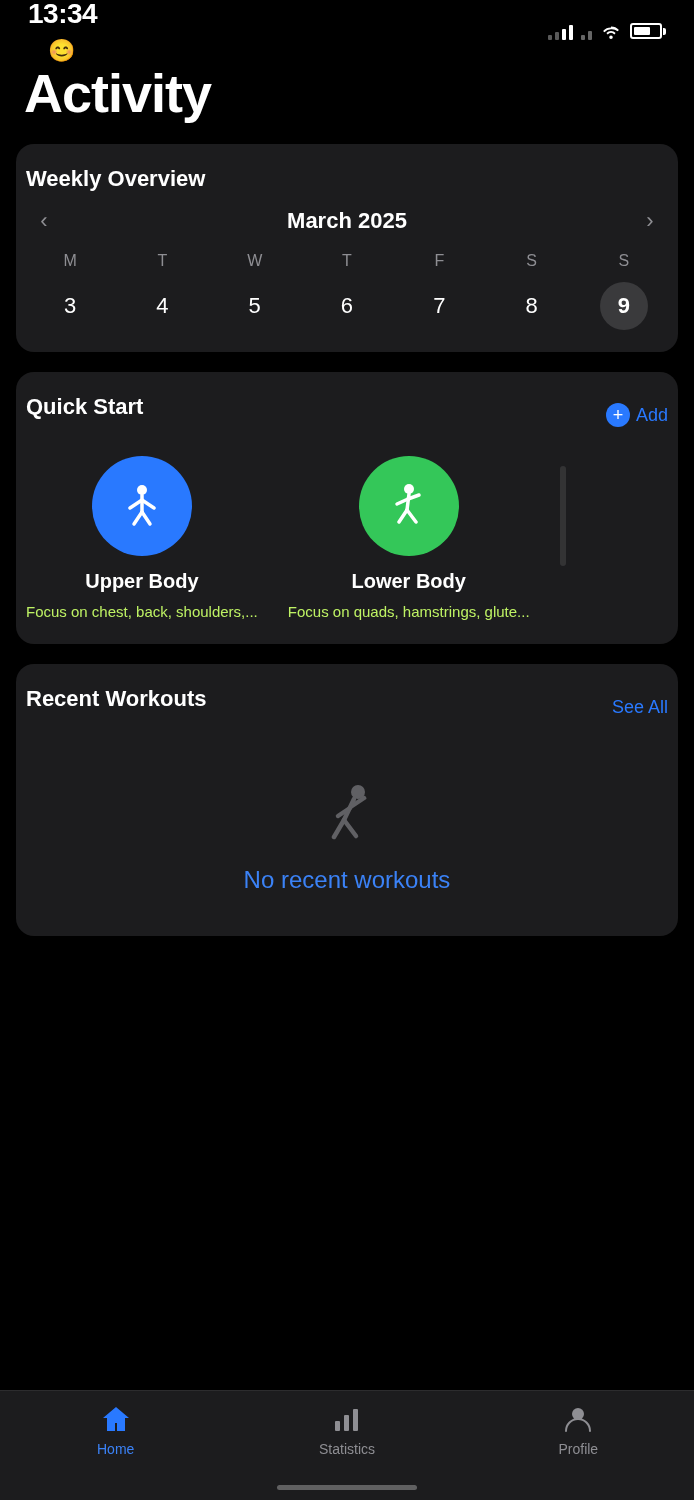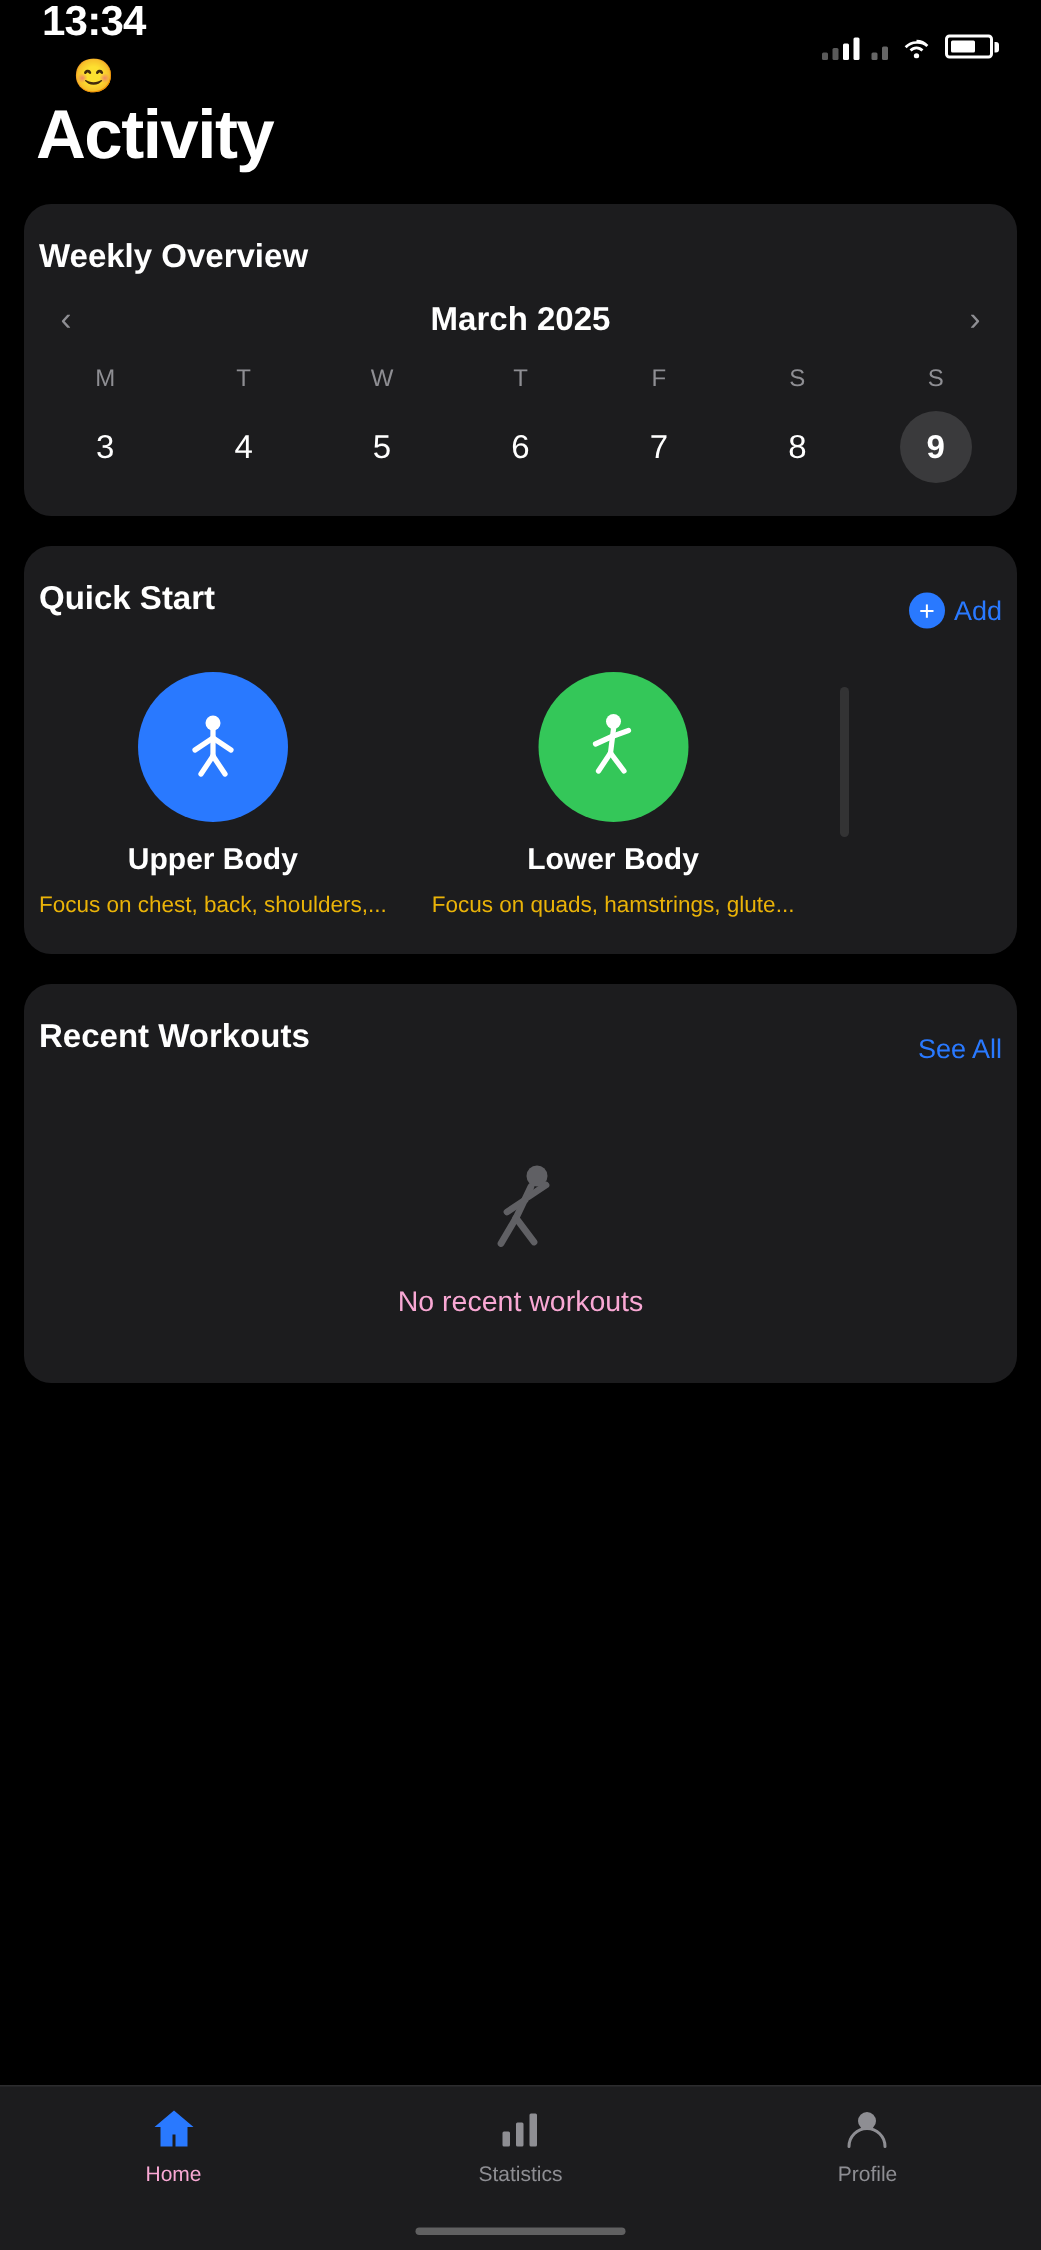--- a/index.html
+++ b/index.html
@@ -81,21 +81,21 @@
     .battery-tip {
       width: 3px;
       height: 7px;
       background: #fff;
       border-radius: 0 2px 2px 0;
       margin-left: 1px;
     }
 
     
     .page-title {
-      font-size: 46px;
+      font-size: 54px;
       font-weight: 800;
       padding: 8px 24px 20px;
       letter-spacing: -1px;
     }
 
     
     .card {
       background: #1c1c1e;
       border-radius: 18px;
       margin: 0 16px 20px;
@@ -212,21 +212,21 @@
     .workout-icon-circle.green { background: #34c759; }
     .workout-name {
       font-size: 20px;
       font-weight: 700;
       margin-bottom: 8px;
       text-align: center;
       color: #fff;
     }
     .workout-desc {
       font-size: 15px;
-      color: #eab308;
+      color: #bef264;
       text-align: left;
       line-height: 1.4;
     }
     .workout-partial {
       min-width: 40px;
       overflow: hidden;
     }
 
     
     .figure-svg {
@@ -253,22 +253,22 @@
       align-items: center;
       padding: 30px 0 20px;
     }
     .running-figure {
       width: 70px;
       height: 70px;
       margin-bottom: 14px;
       opacity: 0.6;
     }
     .empty-text {
-      font-size: 19px;
-      color: #f9a8d4;
+      font-size: 24px;
+      color: #3b82f6;
     }
 
     
     .bottom-nav {
       position: absolute;
       bottom: 0;
       left: 0;
       right: 0;
       height: 110px;
       background: #1c1c1e;
@@ -286,21 +286,21 @@
       cursor: pointer;
     }
     .nav-icon {
       width: 32px;
       height: 32px;
     }
     .nav-label {
       font-size: 14px;
       font-weight: 500;
     }
-    .nav-label.active { color: #f9a8d4; }
+    .nav-label.active { color: #3b82f6; }
     .nav-label.inactive { color: #8e8e93; }
     .home-indicator {
       position: absolute;
       bottom: 10px;
       left: 50%;
       transform: translateX(-50%);
       width: 140px;
       height: 5px;
       background: #fff;
       border-radius: 3px;

